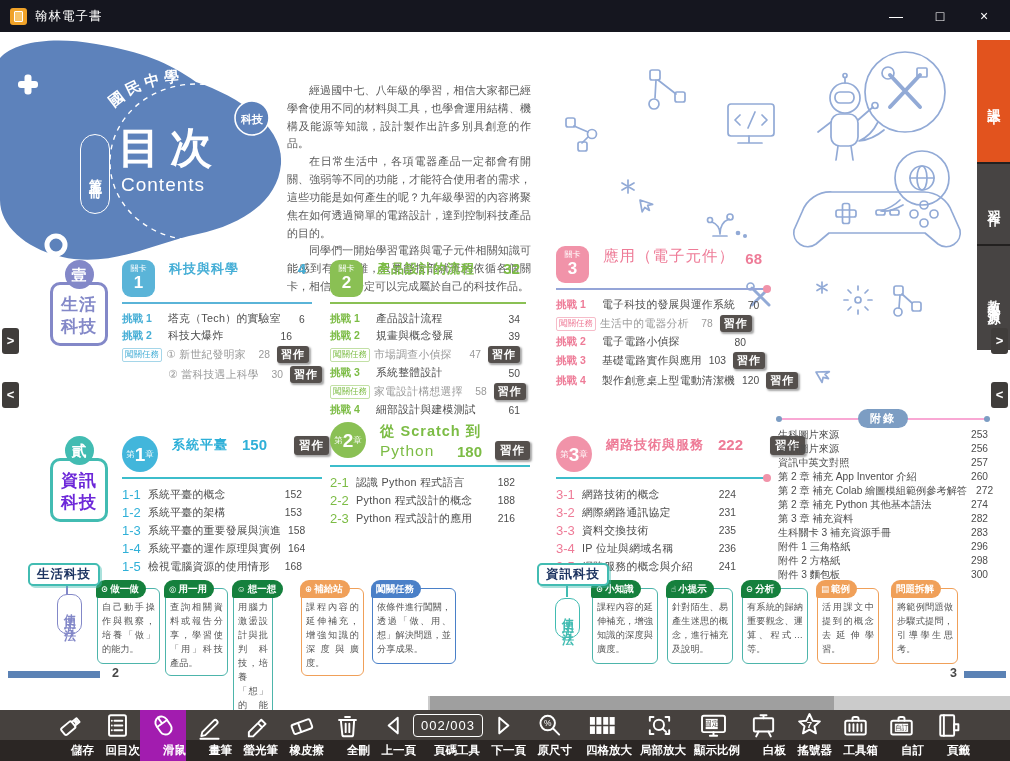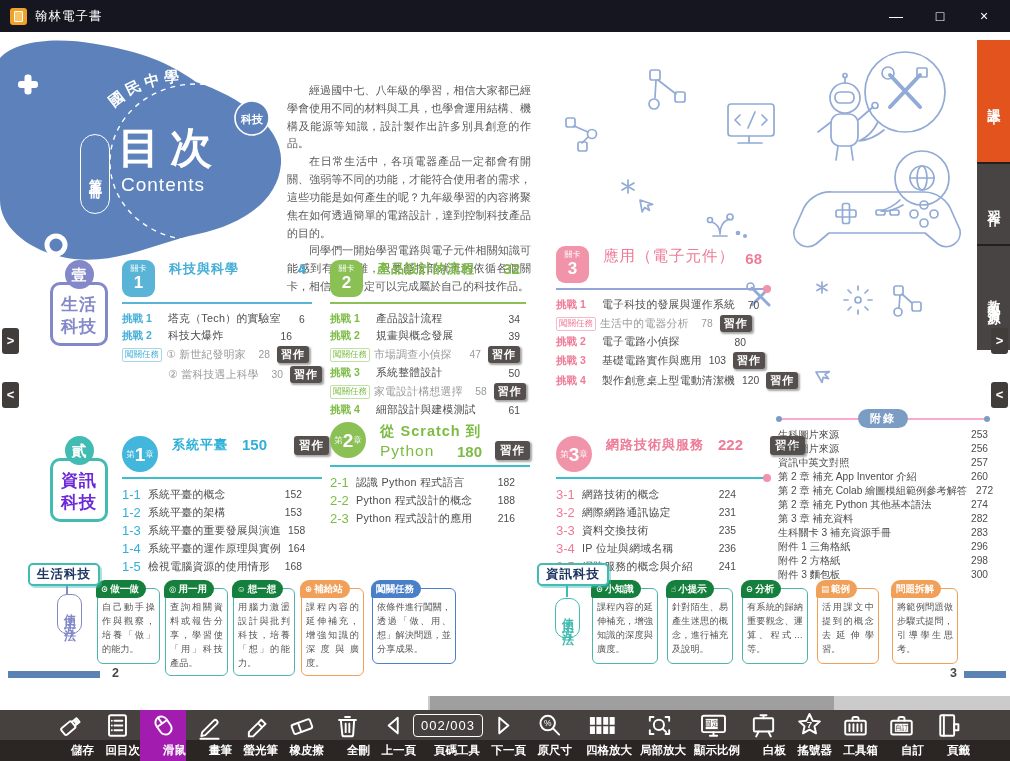--- a/index.html
+++ b/index.html
@@ -540,21 +540,21 @@
     <div class="conn" style="left:66px;top:549px;height:16px"></div>
     <div class="method m1" style="left:57px;top:562px">使用方法</div>
     <div class="lg-box t-teal" style="left:97px;top:556px;width:63px;min-height:76px">
       <span class="lg-head"><span class="ic">⊙</span><span>做一做</span></span>
       <span>自己動手操作與觀察，培養「做」的能力。</span>
     </div>
     <div class="lg-box t-teal" style="left:165px;top:556px;width:63px;min-height:76px">
       <span class="lg-head"><span class="ic">◎</span><span>用一用</span></span>
       <span>查詢相關資料或報告分享，學習使「用」科技產品。</span>
     </div>
-    <div class="lg-box t-teal" style="left:233px;top:556px;width:62px;min-height:76px">
+    <div class="lg-box t-teal" style="left:233px;top:556px;width:40px;min-height:76px">
       <span class="lg-head"><span class="ic">☺</span><span>想一想</span></span>
       <span>用腦力激盪設計與批判科技，培養「想」的能力。</span>
     </div>
     <div class="lg-box t-orange" style="left:301px;top:556px;width:63px;min-height:76px">
       <span class="lg-head"><span class="ic">⊕</span><span>補給站</span></span>
       <span>課程內容的延伸補充，增強知識的深度與廣度。</span>
     </div>
     <div class="lg-box t-blue" style="left:372px;top:556px;width:84px;min-height:76px">
       <span class="lg-head"><span>闖關任務</span></span>
       <span>依條件進行闖關，透過「做、用、想」解決問題，並分享成果。</span>

